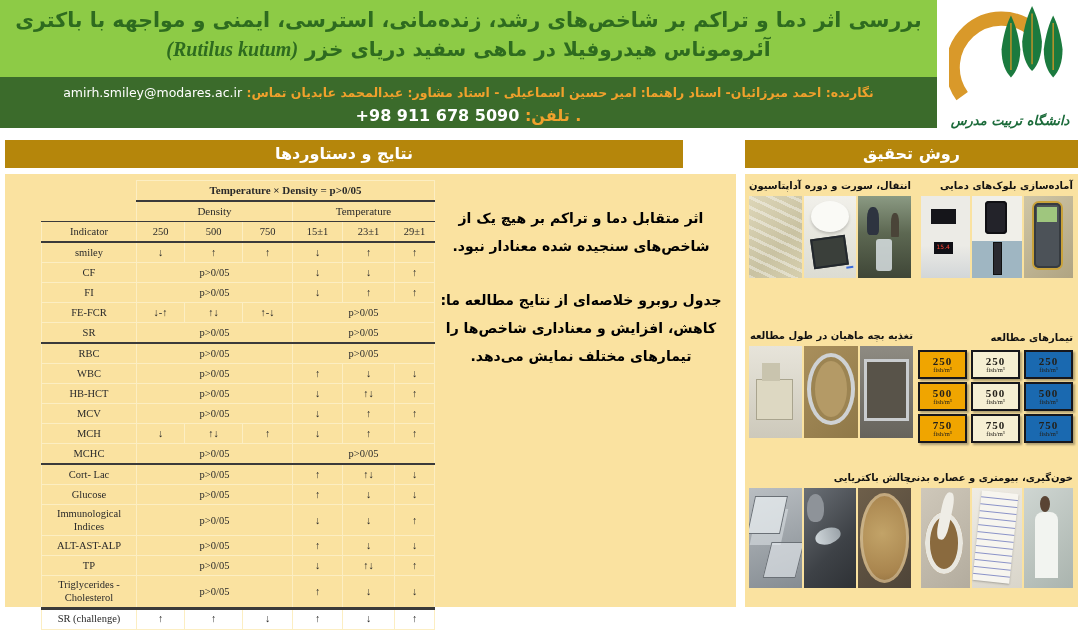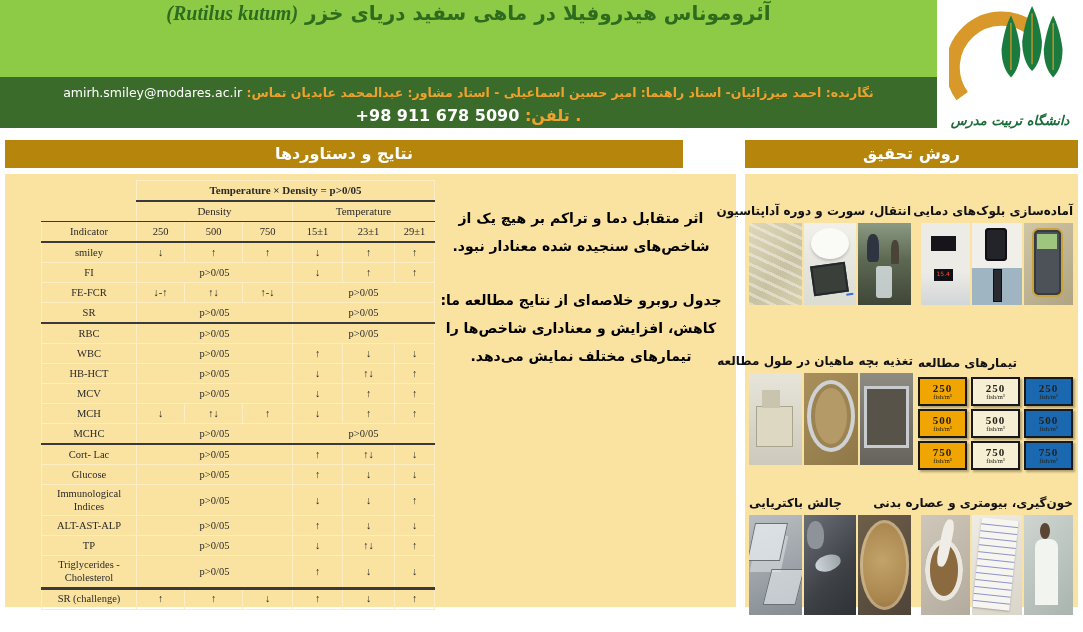--- a/index.html
+++ b/index.html
@@ -47,22 +47,22 @@
   tr.rule-thick td{border-bottom:3px solid #3a3a3a !important;}
   td.lbl{width:92px;}
 
   
   .res-text{position:absolute;right:10px;top:30px;width:290px;direction:rtl;text-align:center;
             font-size:14px;color:#000000;line-height:2.0;font-weight:bold;}
   .res-text p{margin:0 0 26px 0;}
 
   
   .method-block{position:absolute;}
-  .method-label{font-size:12px;font-weight:bold;color:#111;text-align:left;direction:rtl;
-                margin-bottom:5px;white-space:nowrap;margin-top:24px;}
+  .method-label{font-size:10px;font-weight:bold;color:#111;text-align:right;direction:rtl;
+                margin-bottom:5px;white-space:nowrap;}
   .photo-strip{display:flex;gap:2px;}
   .photo{position:relative;flex:1;overflow:hidden;}
 
   
   .ph-fish-water{background:repeating-linear-gradient(25deg,rgba(255,255,255,.38) 0 3px,transparent 3px 9px),
                  linear-gradient(135deg,#ddd6b8,#c9c2a2 60%,#d6cfae);}
   .ph-net-tank{background:linear-gradient(180deg,#f1f0ea,#dcdcd2);}
   .ph-net-tank::before{content:"";position:absolute;left:14%;top:6%;width:72%;height:38%;border-radius:50%;
                  background:#fafaf6;box-shadow:0 2px 3px rgba(0,0,0,.18);}
   .ph-net-tank::after{content:"";position:absolute;left:16%;top:50%;width:58%;height:32%;background:#3a3f3a;
@@ -127,20 +127,21 @@
               justify-content:center;font-family:"Liberation Serif",serif;box-shadow:2px 2px 2px rgba(0,0,0,.3);}
   .treat-cell .tv{font-weight:bold;font-size:11px;line-height:1.1;letter-spacing:1px;color:#23201a;}
   .treat-cell .tu{font-size:6.5px;line-height:1;color:#23201a;}
 </style>
 </head>
 <body>
 
 <div id="poster">
 
   <div class="top-green">
+    <div class="title-l1">بررسی اثر دما و تراکم بر شاخص‌های رشد، زنده‌مانی، استرسی، ایمنی و مواجهه با باکتری</div>
     <div class="title-l2">
       <span>آئروموناس هیدروفیلا در ماهی سفید دریای خزر</span>
       <span class="latin-name" dir="ltr">(Rutilus kutum)</span>
     </div>
   </div>
 
   <div class="band">
     <div class="band-l1">
       <span>نگارنده: احمد میرزائیان- استاد راهنما: امیر حسین اسماعیلی - استاد مشاور: عبدالمحمد عابدیان تماس:</span>
       <span class="email" dir="ltr">amirh.smiley@modares.ac.ir</span>
@@ -205,20 +206,27 @@
             <tr>
               <td class="lbl">smiley</td>
               <td>↓</td>
               <td>↑</td>
               <td>↑</td>
               <td>↓</td>
               <td>↑</td>
               <td>↑</td>
             </tr>
             <tr>
+              <td class="lbl">CF</td>
+              <td class="pval" colspan="3">p&gt;0/05</td>
+              <td>↓</td>
+              <td>↓</td>
+              <td>↑</td>
+            </tr>
+            <tr>
               <td class="lbl">FI</td>
               <td class="pval" colspan="3">p&gt;0/05</td>
               <td>↓</td>
               <td>↑</td>
               <td>↑</td>
             </tr>
             <tr>
               <td class="lbl">FE-FCR</td>
               <td>↓-↑</td>
               <td>↑↓</td>

